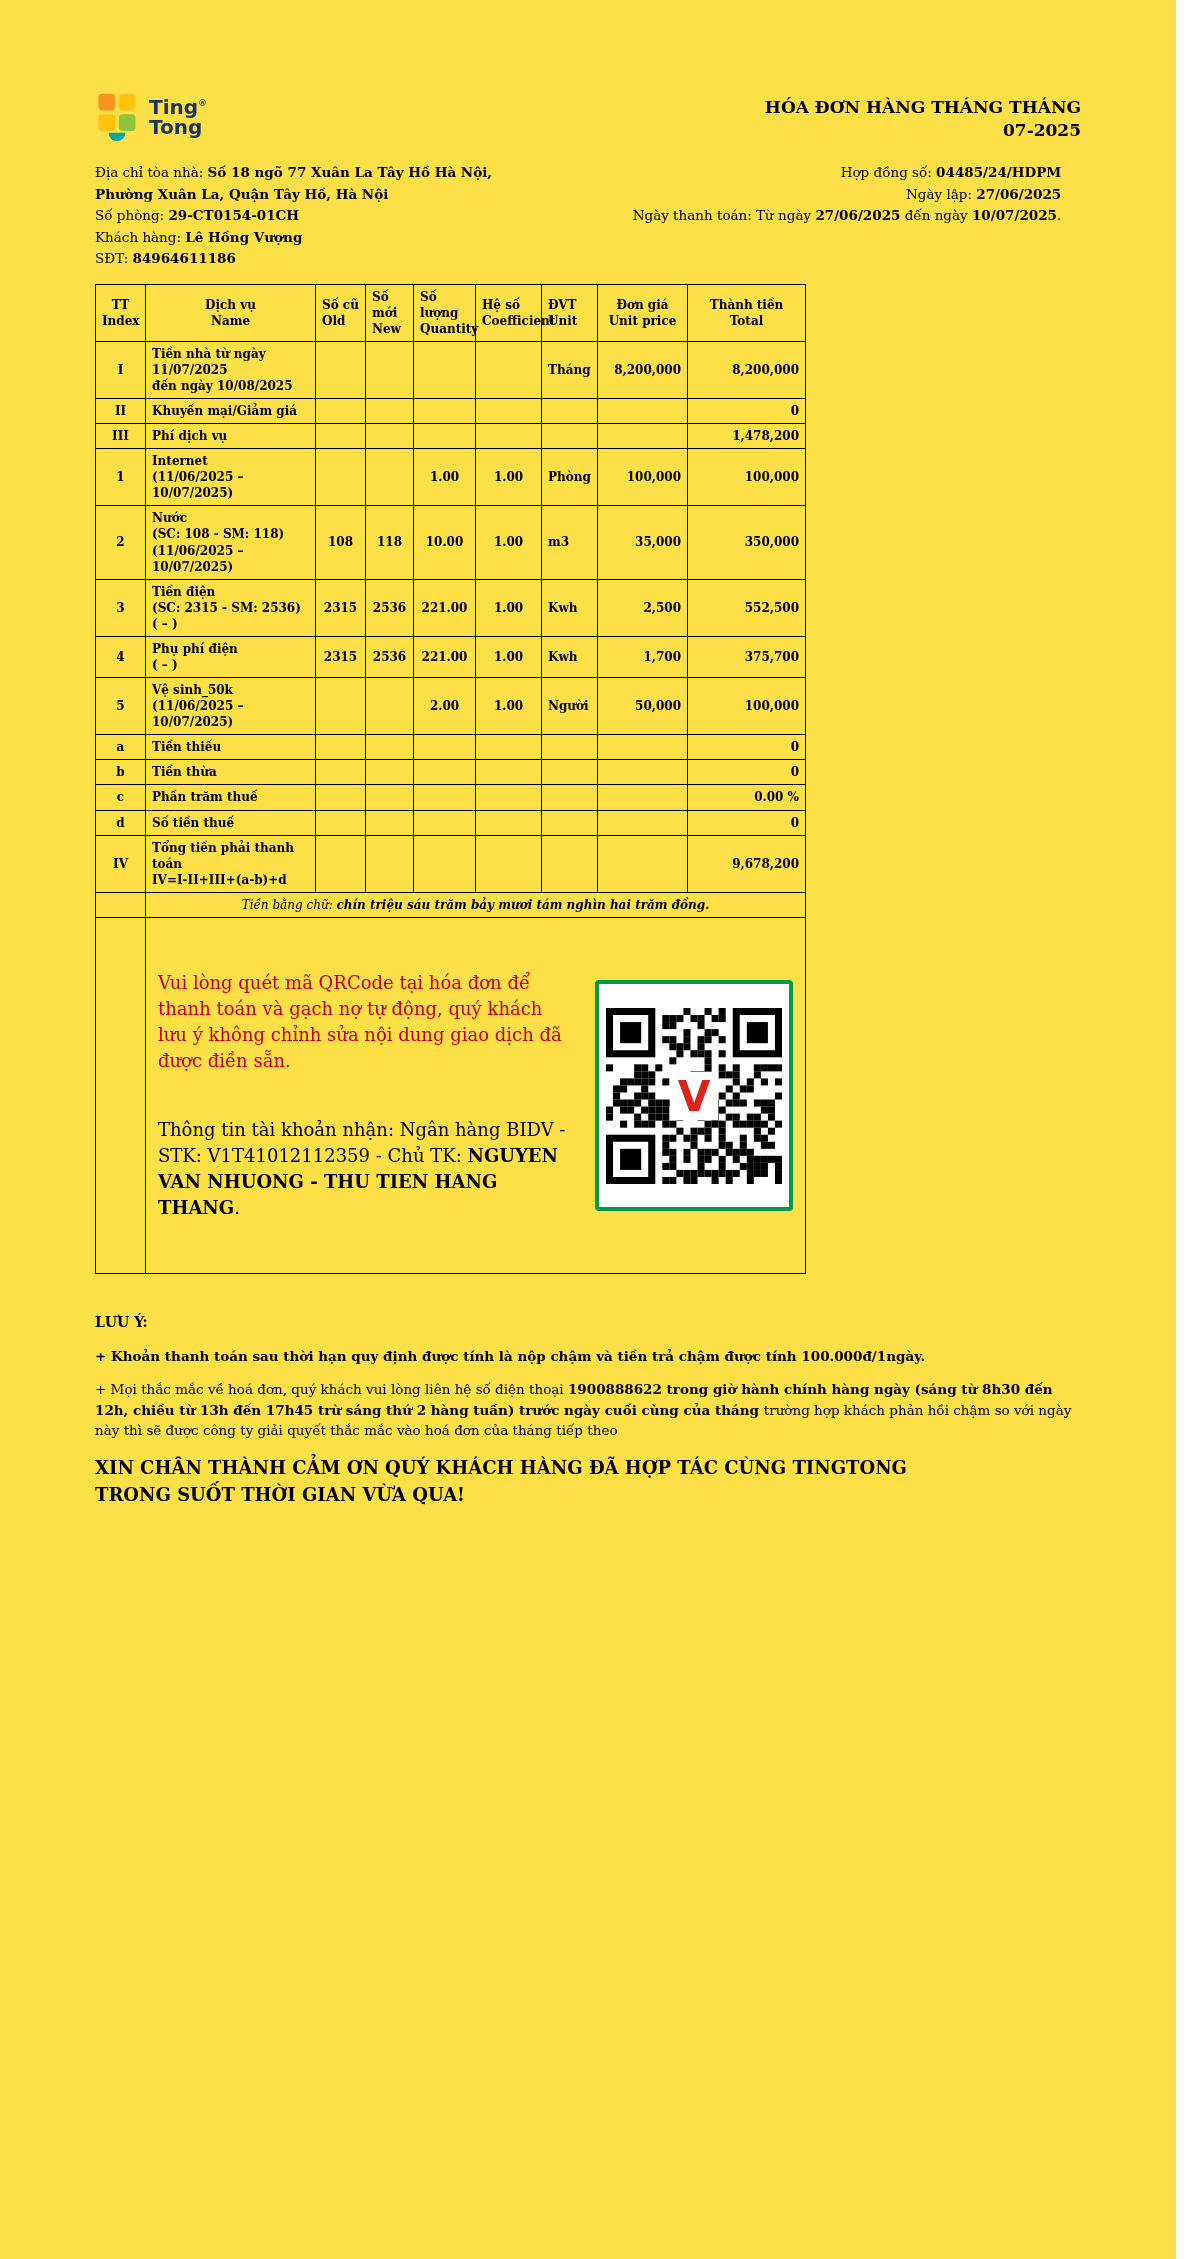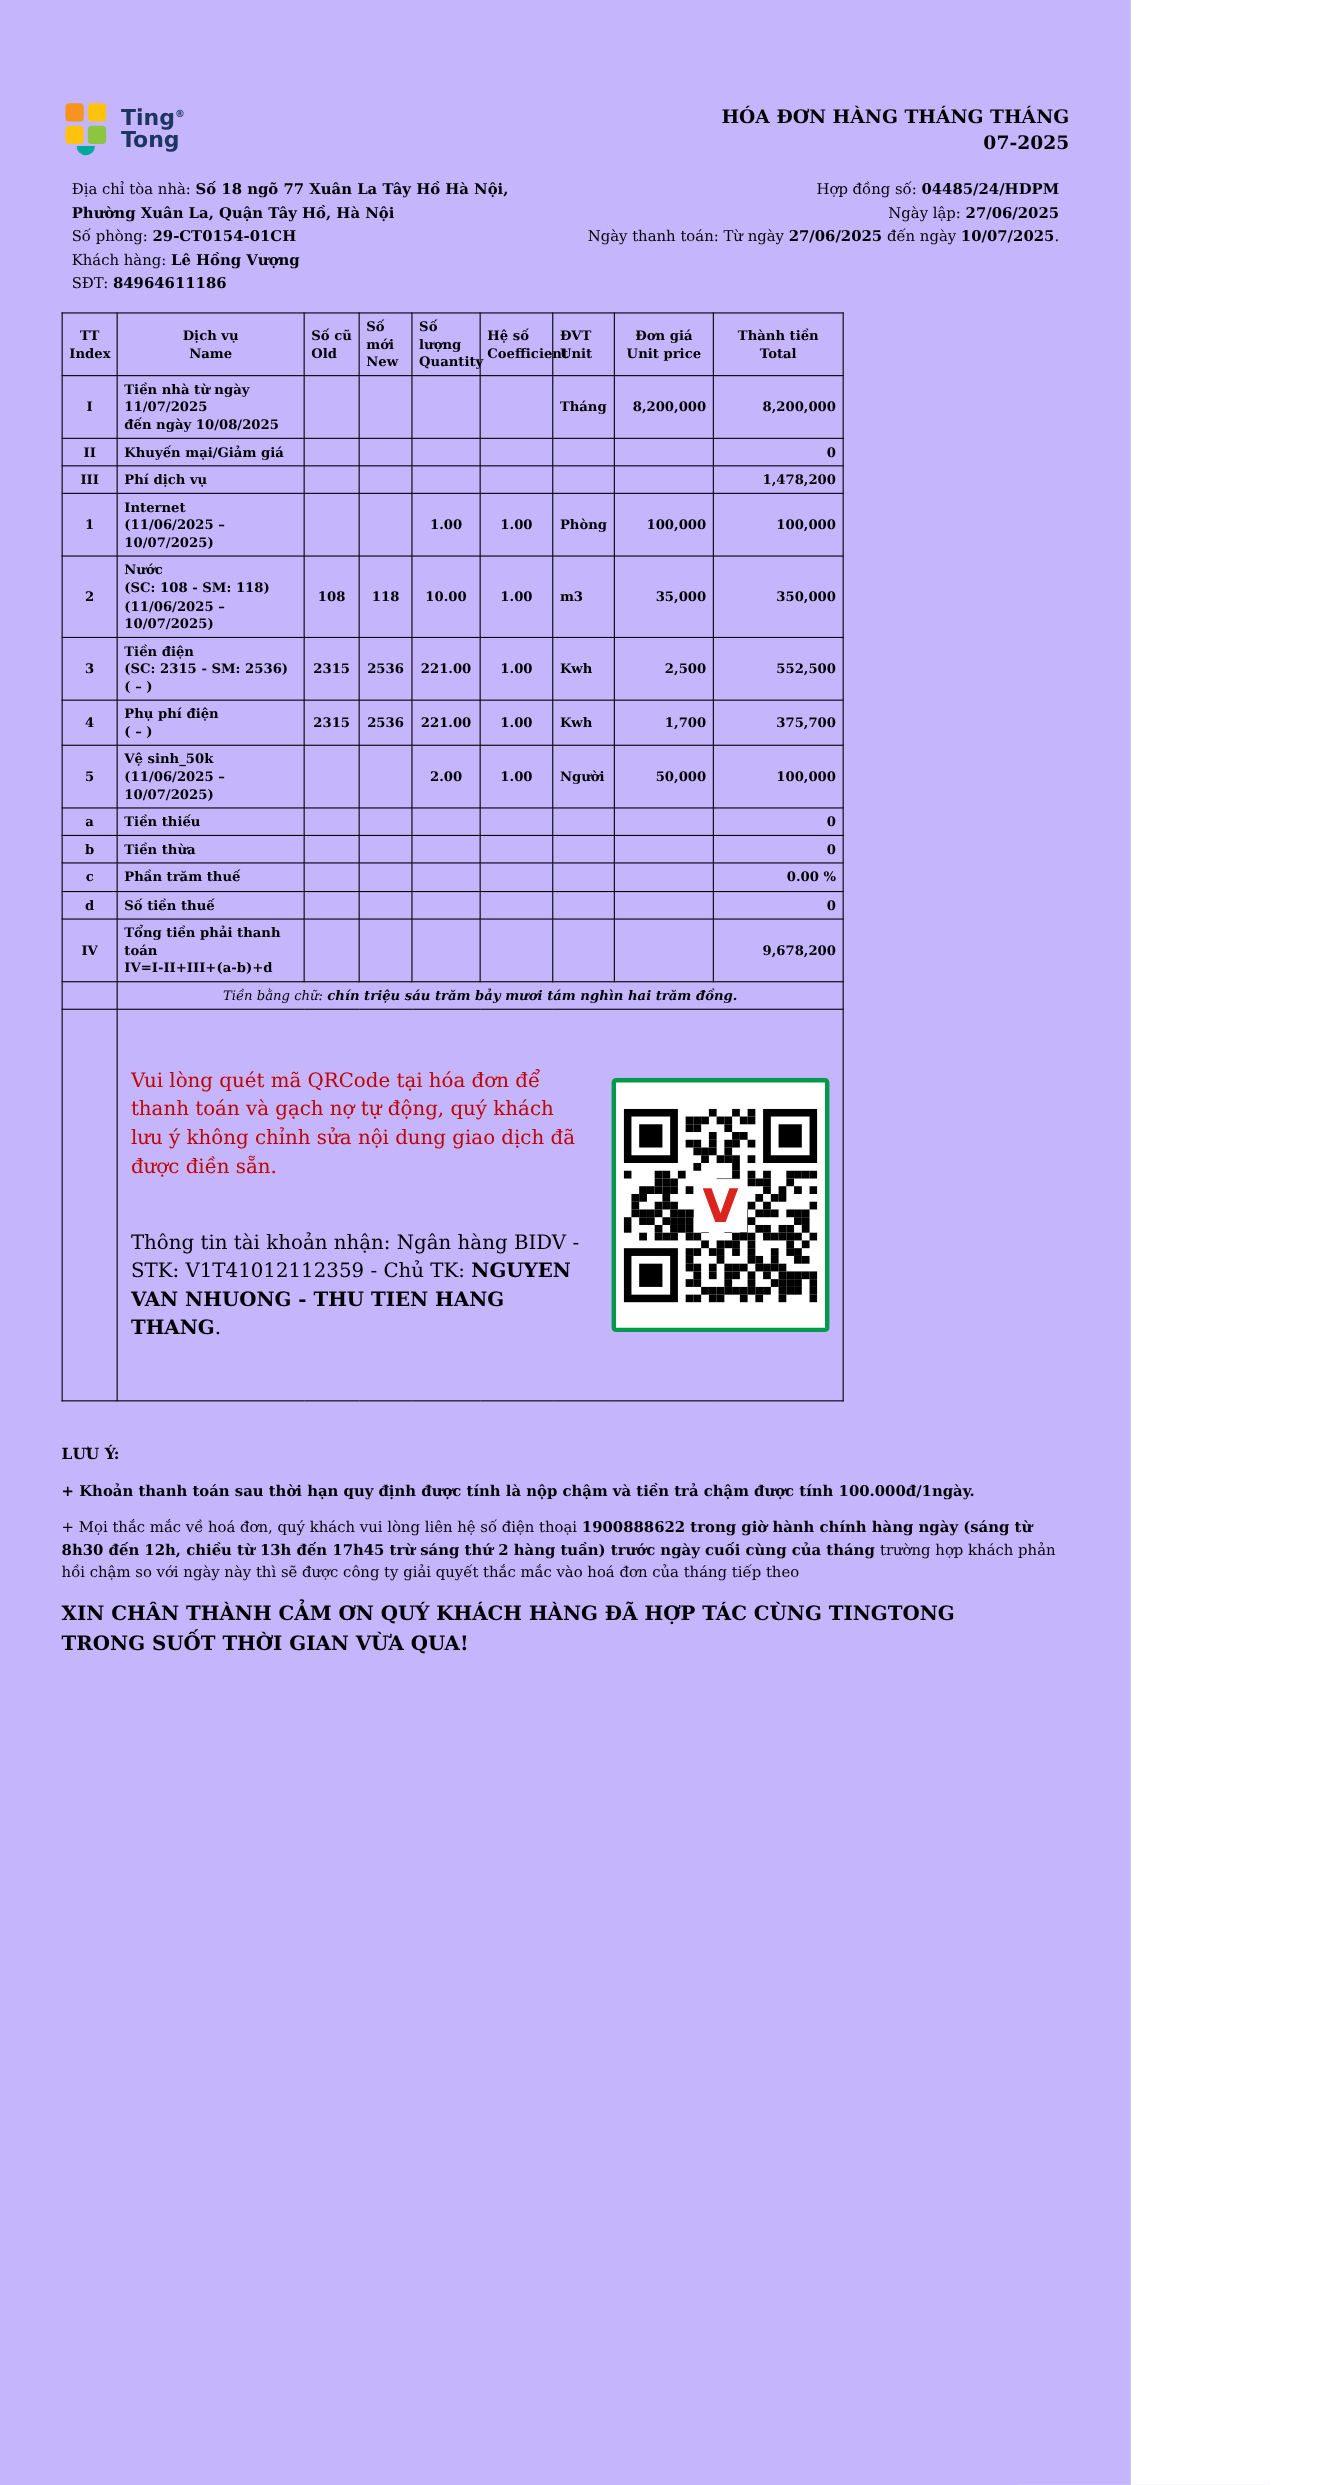--- a/index.html
+++ b/index.html
@@ -2,33 +2,33 @@
 <html style="--brand-orange: #F7941D; --brand-yellow: #FFC20E; --brand-green: #8CC63F; --brand-teal: #00A79D; --brand-text: #1D3660; --notice-red: #C00000; --qr-border-green: #009B48; --qr-logo-red: #DA251D;"><head>
 <meta charset="utf-8">
 <style>
   * { margin:0; padding:0; box-sizing:border-box; }
   :root {
     --brand-orange:#F7941D; --brand-yellow:#FFC20E; --brand-green:#8CC63F;
     --brand-teal:#00A79D; --brand-text:#1D3660; --notice-red:#C00000;
     --qr-border-green:#009B48; --qr-logo-red:#DA251D;
   }
   body { background:#ffffff; color:#000; font-family:"DejaVu Serif","Liberation Serif",serif; }
-  .page { width:1028px; height:2259px; padding:92px 56px; background:#c4b5fd; overflow:hidden; }
+  .page { width:1176px; height:2259px; padding:92px 95px; background:#fde047; overflow:hidden; }
 
   
   .header { display:flex; justify-content:space-between; align-items:flex-start; }
   .logo { display:flex; align-items:center; gap:10px; }
   .logo-icon { width:44px; height:50px; display:block; }
   .logo-text { font-family:"DejaVu Sans","Liberation Sans",sans-serif; font-weight:bold;
                font-size:20px; line-height:1.02; color:var(--brand-text); }
   .reg { font-size:9px; vertical-align:super; }
   .doc-title { width:330px; text-align:right; font-weight:bold; font-size:17px; line-height:1.35; padding-top:4px; }
 
   
-  .info { display:flex; justify-content:center; margin-top:20px; font-size:13.5px; }
+  .info { display:flex; justify-content:flex-start; margin-top:20px; font-size:13.5px; }
   .info-left { width:46%; }
   .info-right { width:52%; text-align:right; }
   .info p { line-height:21.5px; }
 
   
   .inv-table { border-collapse:collapse; width:710px; margin-top:14px; table-layout:fixed; }
   .inv-table th, .inv-table td { border:1px solid #000; padding:4px 6px; font-weight:bold;
       vertical-align:middle; white-space:pre-line; line-height:1.34; font-size:12px; }
   .inv-table th { text-align:center; font-size:12px; }
   .inv-table th.c3, .inv-table th.c4, .inv-table th.c5, .inv-table th.c6, .inv-table th.c7 { text-align:left; }

